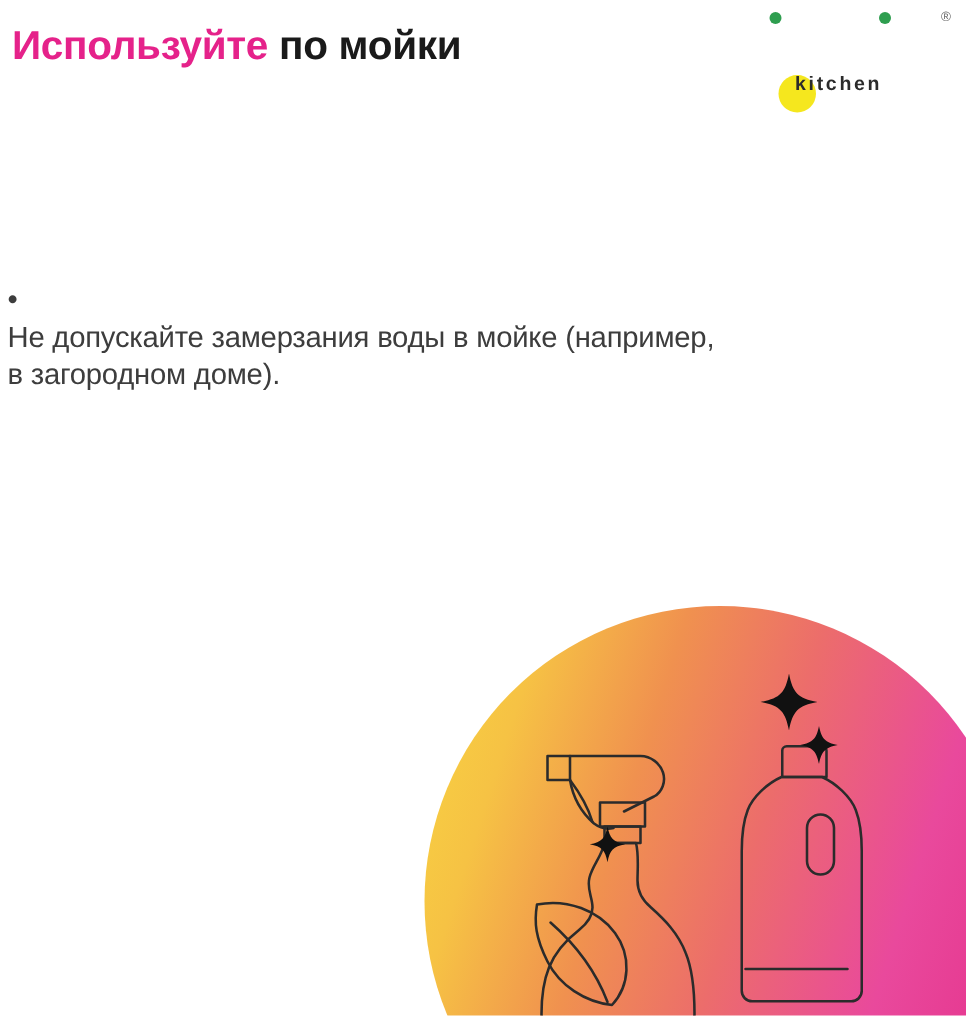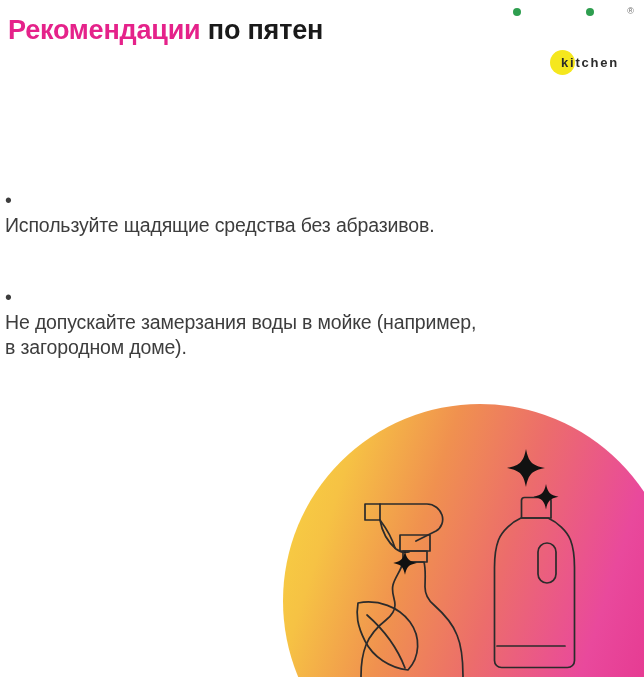--- a/index.html
+++ b/index.html
@@ -69,25 +69,24 @@
   #logo-reg {
     position: absolute;
     right: 0px;
     top: 1px;
     font-size: 9px;
     color: #6b6b6b;
     line-height: 1;
   }
   #logo-sub {
     position: absolute;
-    left: 51px;
+    left: 20px;
     top: 43px;
     height: 26px;
     display: flex;
-    align-items: center;
   }
   #logo-sub-circle {
     position: absolute;
     left: -11px;
     top: 1px;
     width: 25px;
     height: 25px;
     border-radius: 50%;
     background: #F5E71E;
   }
@@ -145,42 +144,38 @@
     width: 394px;
     height: 394px;
   }
 </style>
 </head>
 <body>
 
 <div id="header">
 
   <div id="page-title">
-    <span class="t-accent">Рекомендации</span><span class="t-plain"> по пятен</span>
+    <span class="t-accent">Используйте</span><span class="t-plain"> по мойки</span>
   </div>
 
   <div id="brand-logo">
     <span class="logo-dot" id="logo-dot-1"></span>
     <span class="logo-dot" id="logo-dot-2"></span>
     <span id="logo-reg">®</span>
     <div id="logo-sub">
       <span id="logo-sub-circle"></span>
       <span id="logo-sub-text">kitchen</span>
     </div>
   </div>
 
 </div>
 
 <div id="care-list">
   <div class="care-item">
     <span class="care-bullet">•</span>
-    <span>Используйте щадящие средства без абразивов.</span>
-  </div>
-  <div class="care-item">
-    <span class="care-bullet">•</span>
     <span>Не допускайте замерзания воды в мойке (например,
 в загородном доме).</span>
   </div>
 </div>
 
 <div id="illustration">
   <div id="illus-blob"></div>
 
   <svg id="illus-art" viewBox="0 0 394 394" fill="none" xmlns="http://www.w3.org/2000/svg">
 

